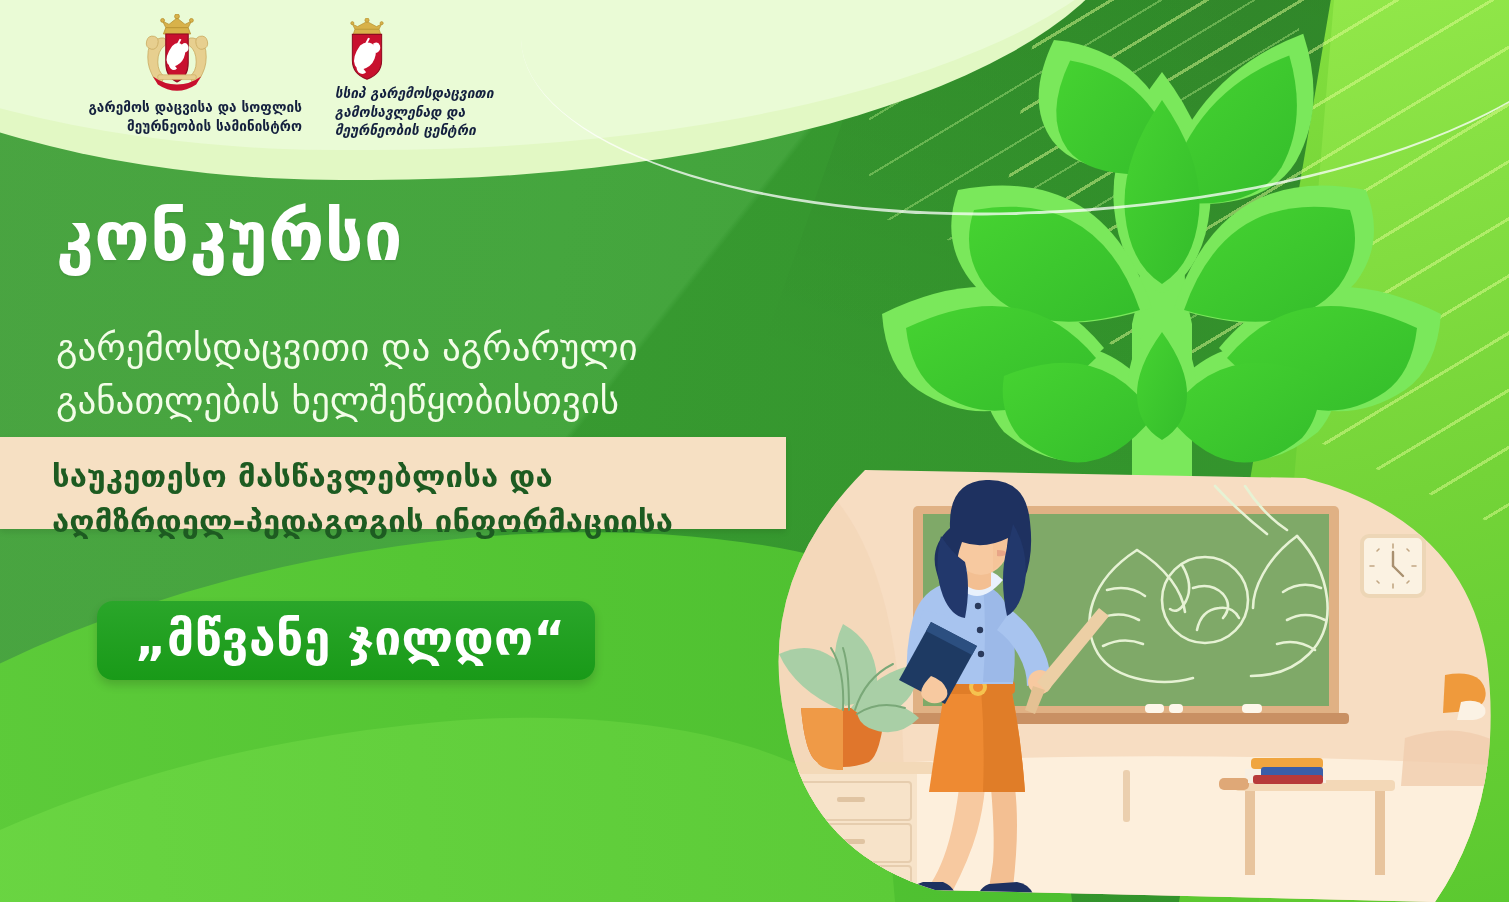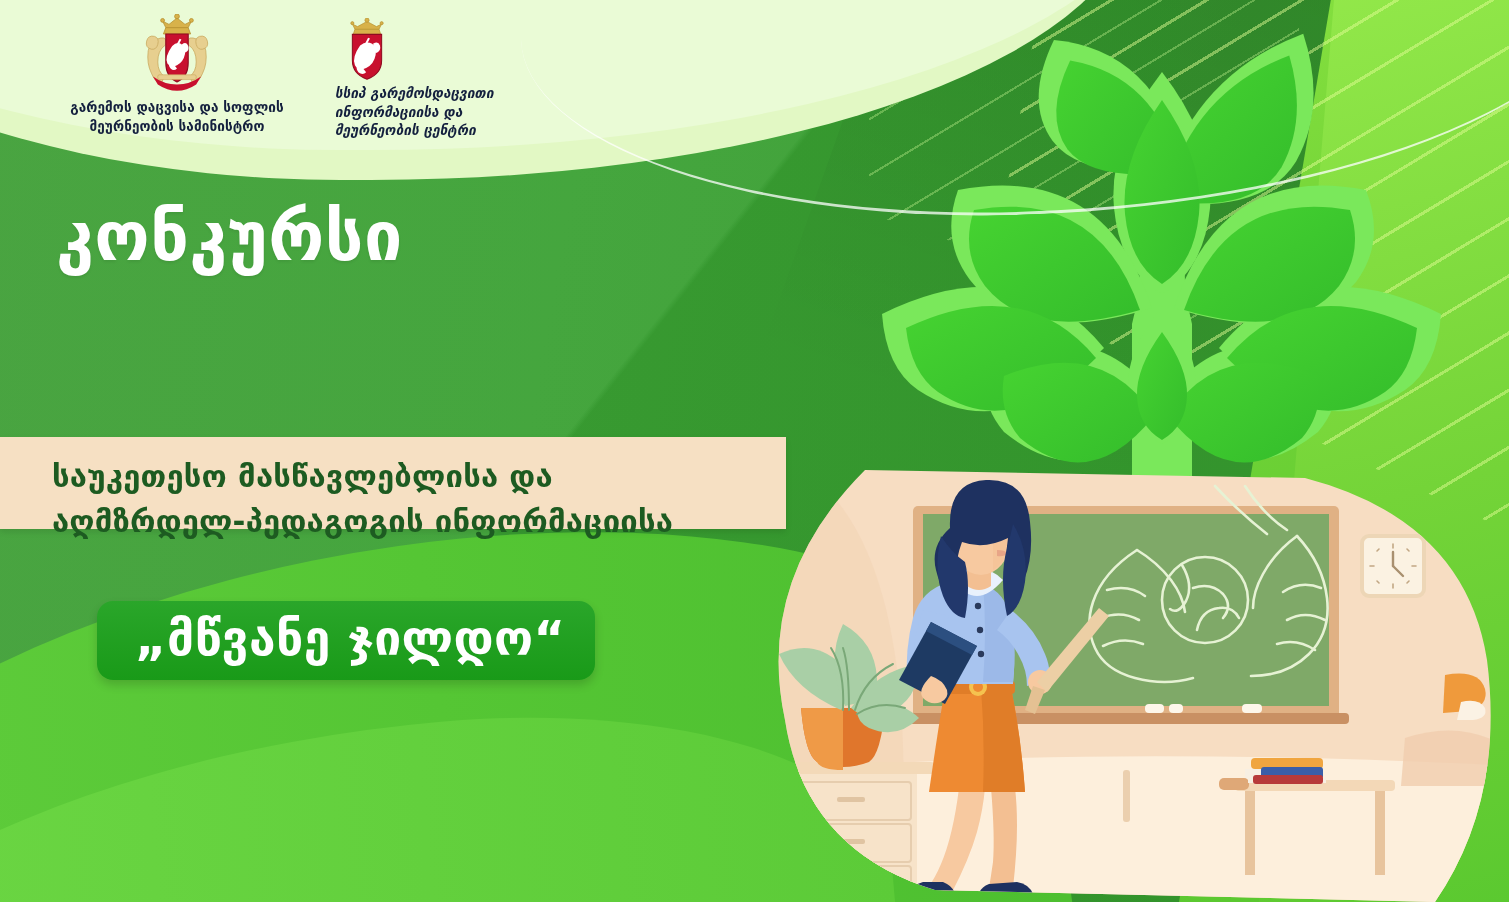--- a/index.html
+++ b/index.html
@@ -108,21 +108,21 @@
   .crest{display:block;margin:0 auto;}
   .logo-1 .crest{width:80px;height:80px;}
   .logo-2 .crest{width:52px;height:62px;margin:0 0 0 6px;}
   .logo-text{
     margin-top:4px;
     font-size:13.5px;line-height:1.38;
     font-weight:bold;color:#14203e;
     letter-spacing:.1px;
     font-family:"DejaVu Sans",sans-serif;
   }
-  .logo-1 .logo-text{text-align:center;}
+  .logo-1 .logo-text{text-align:right;}
   .logo-2 .logo-text{text-align:left;font-style:italic;}
 
   
   .title{
     position:absolute;left:56px;top:203px;
     font-size:68px;line-height:1;
     font-weight:bold;color:#ffffff;
     letter-spacing:.5px;
     text-shadow:0 2px 3px rgba(0,0,0,.07);
   }
@@ -429,29 +429,31 @@
         <path d="M13 19 l34 0 l0 30 q0 16 -17 22 q-17 -6 -17 -22 z" fill="#c8102e" stroke="#8f0b20" stroke-width="1.2"></path>
         <g fill="#ffffff">
           <path d="M22 32 q7 -6 14 -2 q6 4 4 13 q-2 11 -11 15 q-9 4 -13 -3 q-4 -9 6 -23 z"></path>
           <path d="M20 52 q-4 6 0 11 q5 4 9 0 z"></path>
           <path d="M37 30 q6 -4 8 2 q2 7 -5 9 z"></path>
           <rect x="26" y="22" width="2.4" height="23" transform="rotate(28 27 33)"></rect>
         </g>
       </svg>
       <div class="logo-text">
         <div>სსიპ გარემოსდაცვითი</div>
-        <div>ინფორმაციისა და</div>
+        <div>გამოსავლენად და</div>
         <div>მეურნეობის ცენტრი</div>
       </div>
     </div>
   </div>
 
   <div class="title">კონკურსი</div>
 
   <div class="subtitle">
+    <div>გარემოსდაცვითი და აგრარული</div>
+    <div>განათლების ხელშეწყობისთვის</div>
   </div>
 
   <div class="beige-banner">
     <div class="bb-text">
       <div>საუკეთესო მასწავლებლისა და</div>
       <div>აღმზრდელ-პედაგოგის ინფორმაციისა</div>
     </div>
   </div>
 
   <div class="badge">

